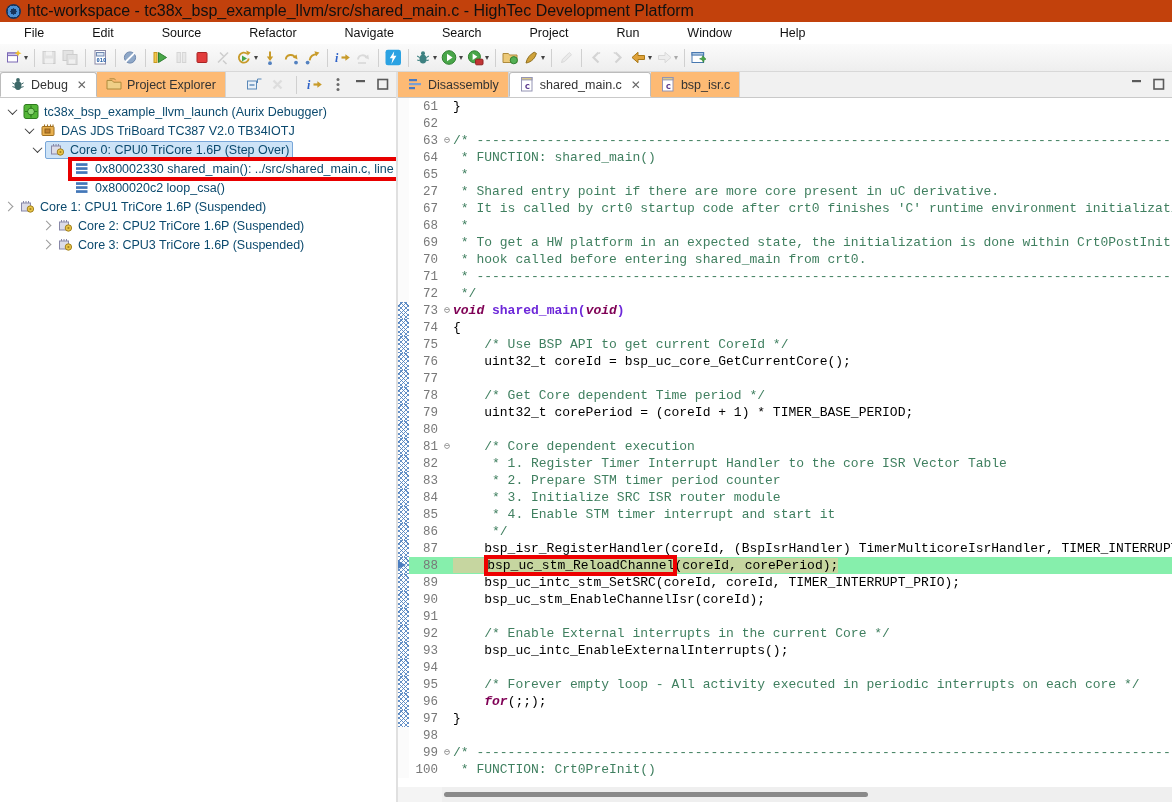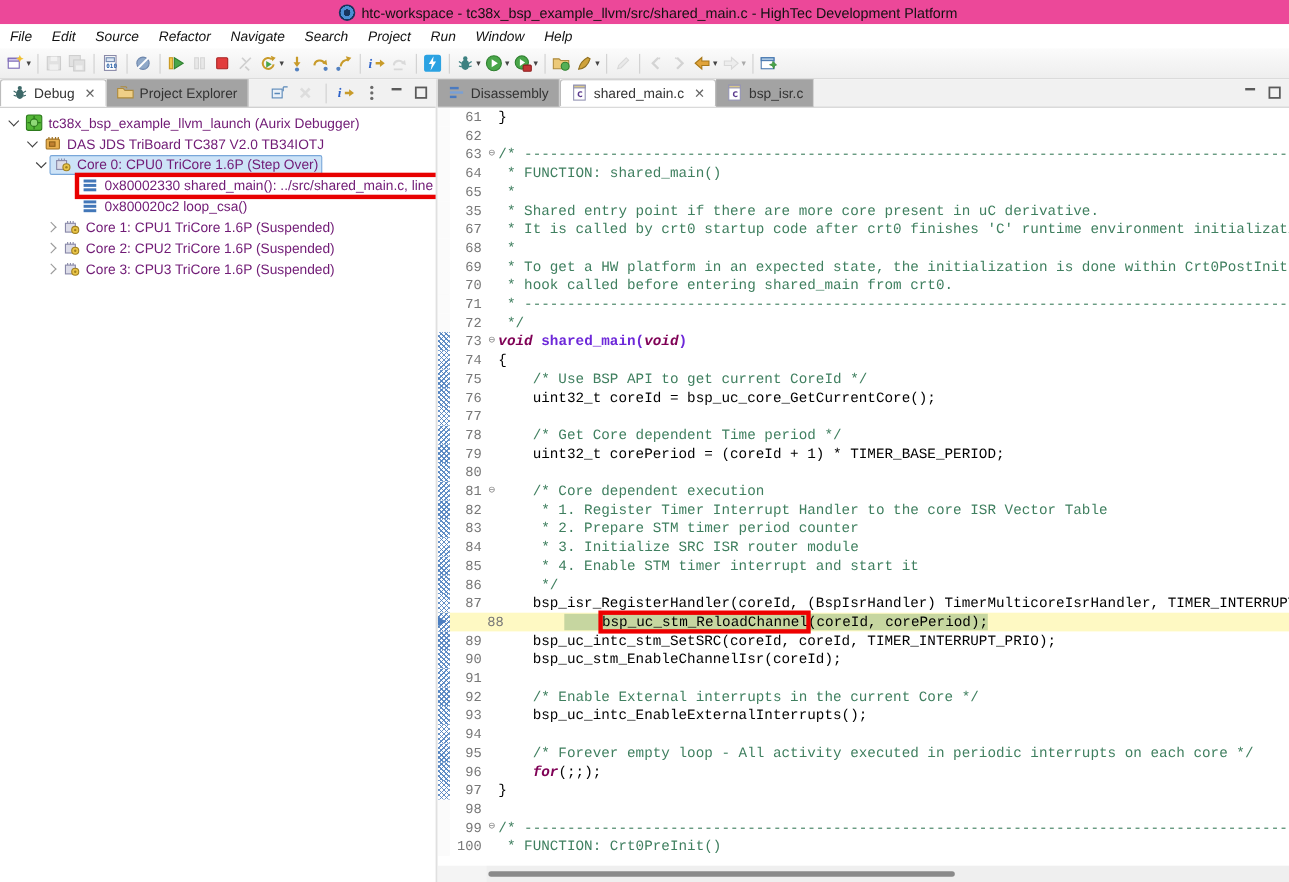--- a/index.html
+++ b/index.html
@@ -2,28 +2,28 @@
 <html><head>
 <meta charset="utf-8">
 <style>
   * { margin:0; padding:0; box-sizing:border-box; }
   html,body { width:1172px; height:802px; overflow:hidden; background:#fff;
               font-family:"Liberation Sans", sans-serif; }
   .window { width:1172px; height:802px; display:flex; flex-direction:column; background:#fff; }
 
   
   .titlebar { height:22px; display:flex; align-items:center; gap:6px; padding-left:6px;
-              background:#ec4899; font-size:13px; color:#111; flex:0 0 auto;justify-content:center; }
+              background:#c2410c; font-size:16px; color:#111; flex:0 0 auto; }
   .app-logo { width:15px; height:15px; border-radius:50%;
               background:radial-gradient(circle at 50% 50%, #17355e 0 28%, #4a8fd4 30% 55%, #17355e 57% 100%); }
 
   
   .menubar { height:22px; display:flex; align-items:center; background:#fff; font-size:12.5px;
              color:#111; flex:0 0 auto; }
-  .menu-item { padding:2px 9px; cursor:default;font-style:italic; }
+  .menu-item { padding:2px 24px; cursor:default; }
 
   
   .toolbar { height:28px; display:flex; align-items:center; padding-left:4px;
              background:linear-gradient(#fbfbfb,#eeeeee); border-bottom:1px solid #d8d8d8;
              flex:0 0 auto; }
   .tbtn { display:flex; align-items:center; padding:2px 2px; border-radius:3px; }
   .tbtn.disabled { opacity:.42; filter:grayscale(1); }
   .tbtn svg { display:block; }
   .dd { font-size:8px; color:#444; margin-left:1px; }
   .tsep { width:1px; height:18px; background:#d0d0d0; margin:0 4px; }
@@ -31,29 +31,29 @@
   
   .main { flex:1 1 auto; display:flex; min-height:0; }
   .left-panel { width:398px; flex:0 0 auto; display:flex; flex-direction:column;
                 border-right:2px solid #e0e0e0; background:#fff; }
   .editor-panel { flex:1 1 auto; display:flex; flex-direction:column; min-width:0; background:#fff; }
 
   
   .tabbar { height:26px; display:flex; align-items:flex-end; background:#f1f1f1;
             border-bottom:1px solid #c9c9c9; flex:0 0 auto; font-size:12.5px; color:#333; }
   .tab { display:flex; align-items:center; gap:5px; height:25px; padding:0 9px;
-         border-right:1px solid #d4d4d4; background:#a3a3a3; cursor:default; white-space:nowrap; }
+         border-right:1px solid #d4d4d4; background:#fdba74; cursor:default; white-space:nowrap; }
   .tab.active { background:#fff; border:1px solid #bcbcbc; border-bottom:1px solid #fff;
                 border-radius:3px 3px 0 0; }
   .tab .close { color:#666; font-size:12px; margin-left:4px; }
   .tabbar .spacer { flex:1 1 auto; }
   .panel-tools { display:flex; align-items:center; gap:3px; padding-right:4px; align-self:center; }
 
   
-  .tree { flex:1 1 auto; overflow:hidden; padding-top:4px; font-size:12.5px; color:#701a75; }
+  .tree { flex:1 1 auto; overflow:hidden; padding-top:4px; font-size:12.5px; color:#0c4a6e; }
   .trow { height:19px; display:flex; align-items:center; white-space:nowrap; }
   .chev { width:16px; flex:0 0 auto; display:flex; align-items:center; justify-content:center; }
   .chev .c-exp { width:7px; height:7px; border-right:1.6px solid #3f3f3f; border-bottom:1.6px solid #3f3f3f;
                  transform:rotate(45deg) translate(-1px,-1px); }
   .chev .c-col { width:7px; height:7px; border-right:1.6px solid #9a9a9a; border-bottom:1.6px solid #9a9a9a;
                  transform:rotate(-45deg); }
   .titem { display:flex; align-items:center; gap:5px; padding:0 3px; height:18px; }
   .titem.sel { background:#cde3f7; border:1px solid #79a7d9; border-radius:2px; }
   .titem.redbox { outline:4px solid #e80000; outline-offset:-1px; }
   .ticon svg { display:block; }
@@ -69,21 +69,21 @@
   .ip-arrow { position:absolute; left:0; top:4px; width:0; height:0;
               border-top:4.5px solid transparent; border-bottom:4.5px solid transparent;
               border-left:8px solid #4c7ec0; }
   .lnum { width:32px; flex:0 0 auto; text-align:right; padding-right:3px; color:#787878;
           font-size:12.5px; }
   .fold { width:12px; flex:0 0 auto; color:#8a8a8a; font-size:10px; line-height:17px; text-align:center; }
   .ctext { flex:1 1 auto; color:#000; }
   .seg-c { color:#3f7f5f; }
   .seg-k { color:#7f0055; font-weight:bold;font-style:italic; }
   .seg-b { color:#6d28d9; font-weight:bold; }
-  .crow.current { background:#fef9c3;gap:20px; }
+  .crow.current { background:#86efac; }
   .crow.current .hl-green { background:#c6d6a0; padding-left:3px; }
   .seg-rb { outline:4px solid #ee0000; outline-offset:-1px; }
 
   .hscroll { position:absolute; left:44px; right:0; bottom:0; height:15px; background:#efefef; }
   .hscroll .thumb { position:absolute; left:2px; top:5px; width:424px; height:5px;
                     background:#8a8a8a; border-radius:3px; }
   .code-bottom-gutter { position:absolute; left:0; bottom:0; width:44px; height:15px; background:#f4f4f4; }
 </style>
 </head>
 <body>
@@ -501,21 +501,21 @@
               <span class="ticon">
                 <svg width="16" height="17" viewBox="0 0 16 17" xmlns="http://www.w3.org/2000/svg">
                   <rect x="2" y="3.2" width="11.5" height="2.7" fill="#4377b8"></rect>
                   <rect x="2" y="7.2" width="11.5" height="2.7" fill="#4377b8"></rect>
                   <rect x="2" y="11.2" width="11.5" height="2.7" fill="#4377b8"></rect>
                 </svg>
               </span>
               <span>0x800020c2 loop_csa()</span>
             </span>
           </div>
-          <div class="trow" style="padding-left: 38px;">
+          <div class="trow" style="">
             <span class="chev">
               <span class="c-col"></span>
             </span>
             <span class="titem">
               <span class="ticon">
                 <svg width="16" height="17" viewBox="0 0 16 17" xmlns="http://www.w3.org/2000/svg">
                   <rect x="2.5" y="5" width="9 " height="8" fill="#dcdce8" stroke="#8888a8"></rect>
                   <path d="M4.5 5V3M7 5V3M9.5 5V3" stroke="#8888a8"></path>
                   <circle cx="11.4" cy="11" r="3.2" fill="#eac548" stroke="#a08020"></circle>
                   <circle cx="11.4" cy="11" r="1.1" fill="#a08020"></circle>
@@ -612,21 +612,21 @@
             </span>
           </span>
       </div>
       <div class="code-wrap" id="code-wrap">
         <div id="code-lines">
             <div class="crow"><span class="ruler"></span><span class="lnum">61</span><span class="fold"></span><span class="ctext"><span class="seg-p">}</span></span></div>
             <div class="crow"><span class="ruler"></span><span class="lnum">62</span><span class="fold"></span><span class="ctext"></span></div>
             <div class="crow"><span class="ruler"></span><span class="lnum">63</span><span class="fold">⊖</span><span class="ctext"><span class="seg-c">/* ----------------------------------------------------------------------------------------------------------</span></span></div>
             <div class="crow"><span class="ruler"></span><span class="lnum">64</span><span class="fold"></span><span class="ctext"><span class="seg-c"> * FUNCTION: shared_main()</span></span></div>
             <div class="crow"><span class="ruler"></span><span class="lnum">65</span><span class="fold"></span><span class="ctext"><span class="seg-c"> *</span></span></div>
-            <div class="crow"><span class="ruler"></span><span class="lnum">35</span><span class="fold"></span><span class="ctext"><span class="seg-c"> * Shared entry point if there are more core present in uC derivative.</span></span></div>
+            <div class="crow"><span class="ruler"></span><span class="lnum">27</span><span class="fold"></span><span class="ctext"><span class="seg-c"> * Shared entry point if there are more core present in uC derivative.</span></span></div>
             <div class="crow"><span class="ruler"></span><span class="lnum">67</span><span class="fold"></span><span class="ctext"><span class="seg-c"> * It is called by crt0 startup code after crt0 finishes 'C' runtime environment initialization</span></span></div>
             <div class="crow"><span class="ruler"></span><span class="lnum">68</span><span class="fold"></span><span class="ctext"><span class="seg-c"> *</span></span></div>
             <div class="crow"><span class="ruler"></span><span class="lnum">69</span><span class="fold"></span><span class="ctext"><span class="seg-c"> * To get a HW platform in an expected state, the initialization is done within Crt0PostInit()</span></span></div>
             <div class="crow"><span class="ruler"></span><span class="lnum">70</span><span class="fold"></span><span class="ctext"><span class="seg-c"> * hook called before entering shared_main from crt0.</span></span></div>
             <div class="crow"><span class="ruler"></span><span class="lnum">71</span><span class="fold"></span><span class="ctext"><span class="seg-c"> * -------------------------------------------------------------------------------------------------------</span></span></div>
             <div class="crow"><span class="ruler"></span><span class="lnum">72</span><span class="fold"></span><span class="ctext"><span class="seg-c"> */</span></span></div>
             <div class="crow"><span class="ruler range"></span><span class="lnum">73</span><span class="fold">⊖</span><span class="ctext"><span class="seg-k">void</span><span class="seg-b"> shared_main(</span><span class="seg-k">void</span><span class="seg-b">)</span></span></div>
             <div class="crow"><span class="ruler range"></span><span class="lnum">74</span><span class="fold"></span><span class="ctext"><span class="seg-p">{</span></span></div>
             <div class="crow"><span class="ruler range"></span><span class="lnum">75</span><span class="fold"></span><span class="ctext"><span class="seg-c">    /* Use BSP API to get current CoreId */</span></span></div>
             <div class="crow"><span class="ruler range"></span><span class="lnum">76</span><span class="fold"></span><span class="ctext"><span class="seg-p">    uint32_t coreId = bsp_uc_core_GetCurrentCore();</span></span></div>

